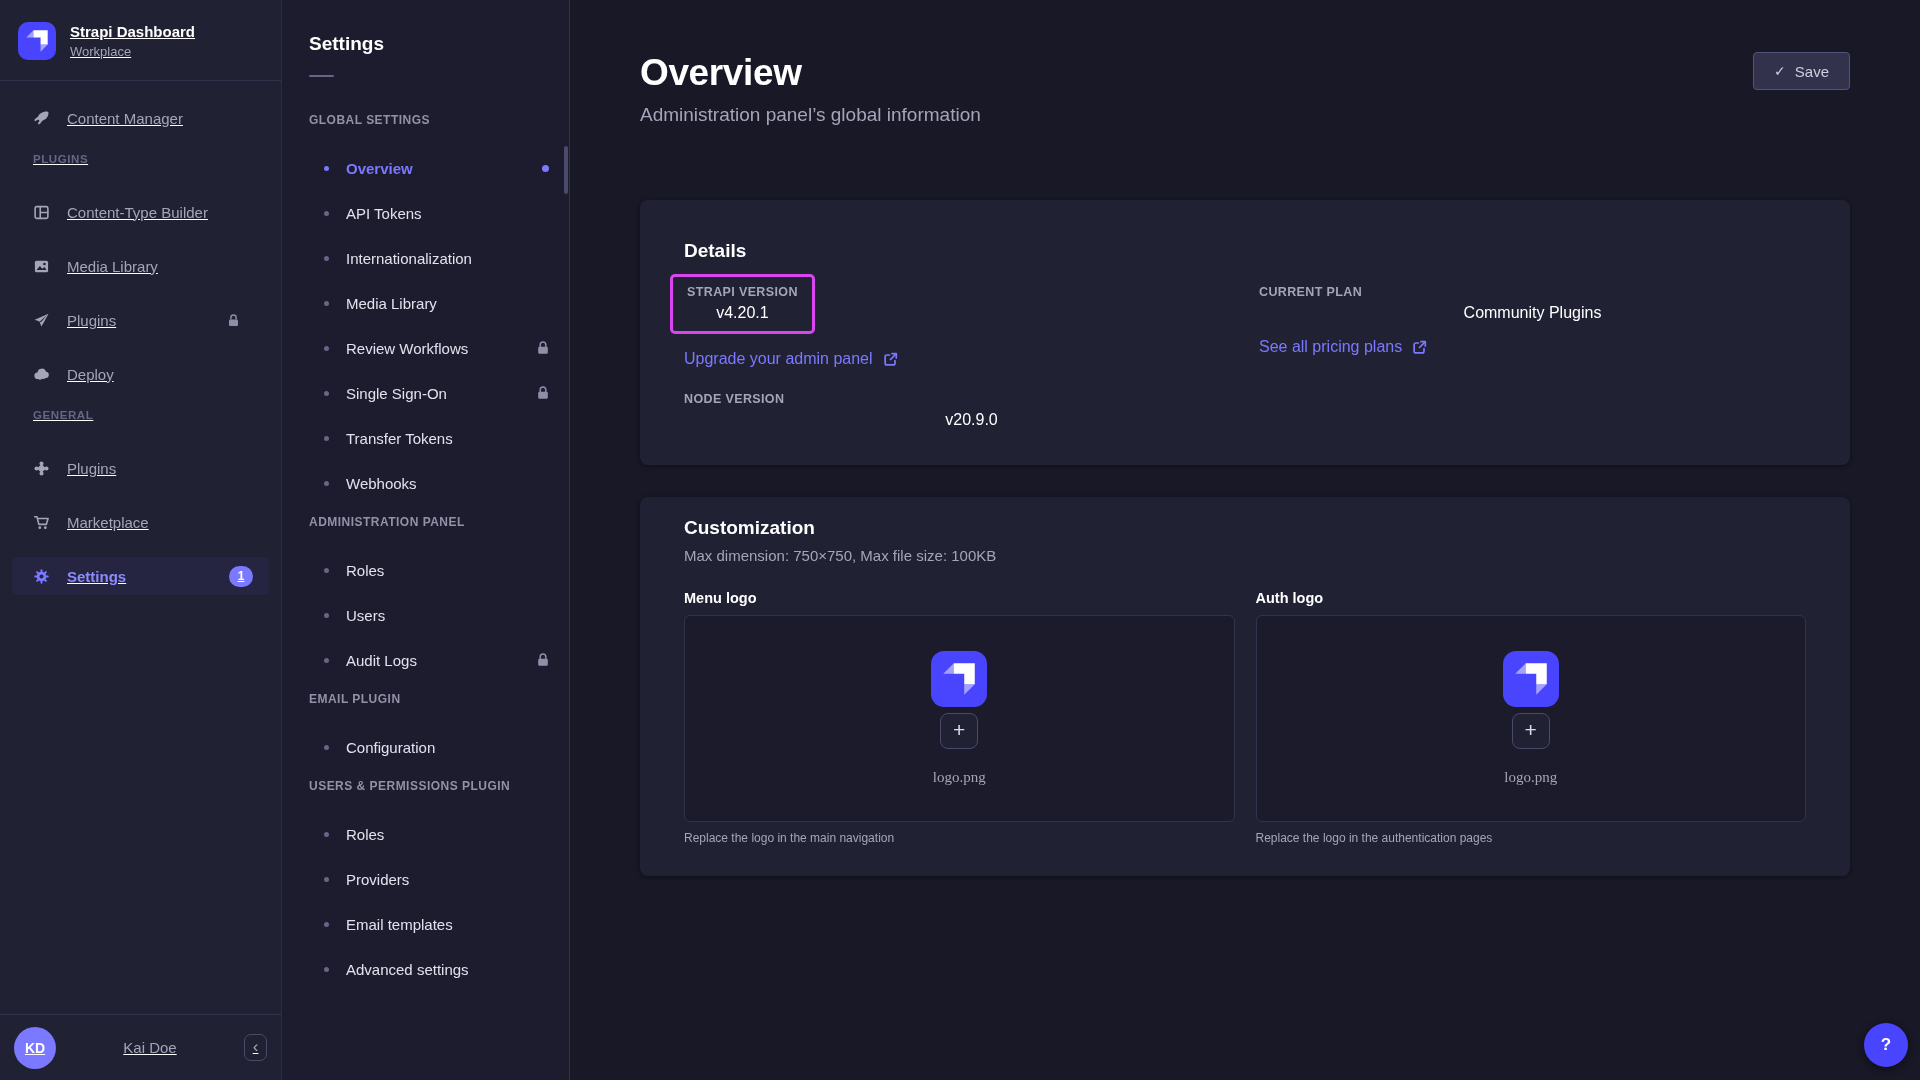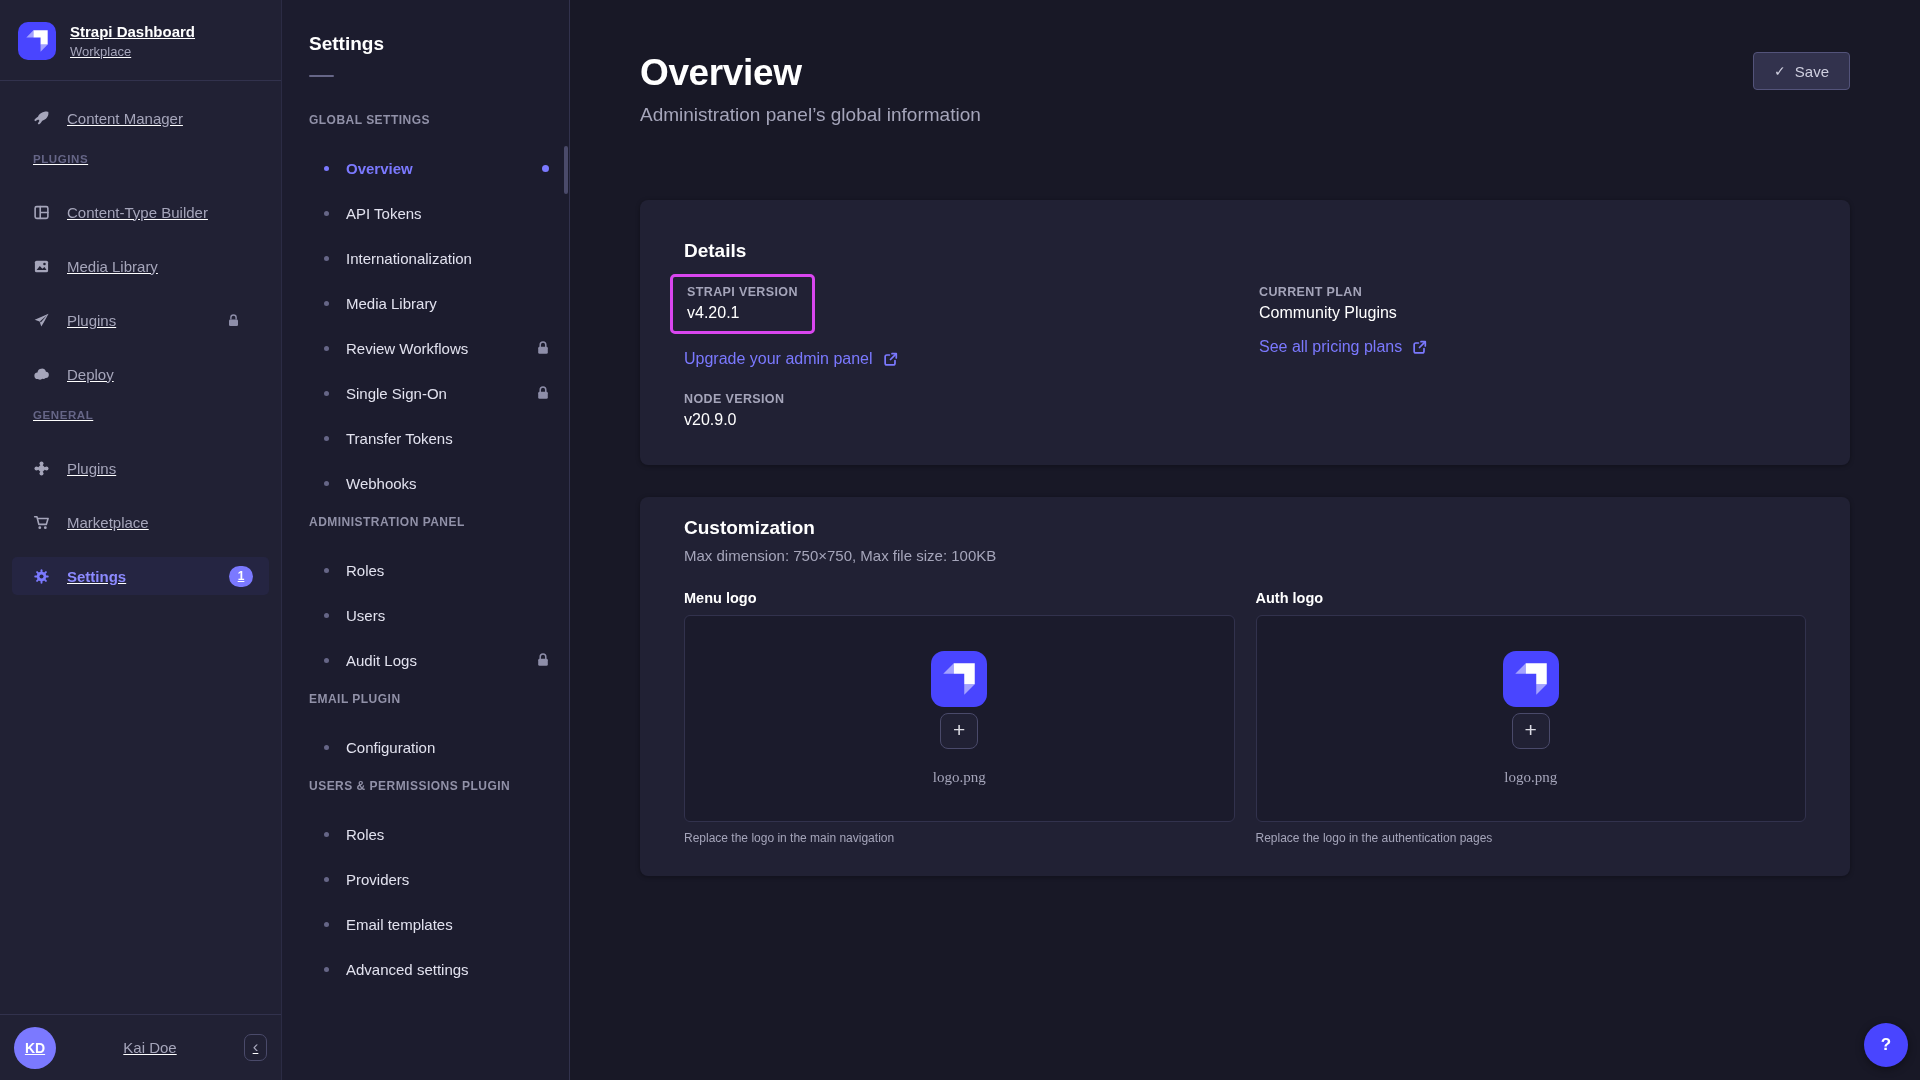--- a/index.html
+++ b/index.html
@@ -65,21 +65,21 @@
   .page-title { font-size:37px; font-weight:700; color:#ffffff; letter-spacing:-.01em; }
   .page-subtitle { margin-top:10px; font-size:19px; color:#a5a5ba; }
   .save-btn { height:38px; padding:0 20px; background:#32324d; border:1px solid #53537a; border-radius:4px;
               color:#cfcfdf; font-size:15px; display:flex; align-items:center; gap:9px; cursor:pointer; }
   .save-btn .chk { font-size:14px; }
   .card { background:#212134; border-radius:8px; box-shadow:0 1px 4px rgba(3,3,5,.35); }
   .details-card { margin-top:74px; padding:40px 44px 36px 44px; }
   .card-heading { font-size:19px; font-weight:700; color:#ffffff; }
   .details-grid { display:grid; grid-template-columns:575px 1fr; margin-top:12px; }
   .field-label { font-size:12.5px; font-weight:700; letter-spacing:.03em; color:#a5a5ba; }
-  .field-value { margin-top:5px; font-size:16px; color:#ffffff; }
+  .field-value { margin-top:5px; font-size:16px; color:#ffffff;text-align:center; }
   .hl-box { display:inline-block; width:fit-content; border:3px solid #d946ef; border-radius:5px;
             padding:8px 14px 9px 14px; margin-left:-14px; }
   .link-row { margin-top:16px; display:flex; align-items:center; gap:10px; font-size:16px;
               color:#7b79ff; cursor:pointer; width:fit-content; }
   .link-row svg { width:15px; height:15px; }
   .field-gap { margin-top:24px; }
   .custom-card { margin-top:32px; padding:20px 44px 31px 44px; }
   .custom-sub { margin-top:8px; font-size:15px; color:#a5a5ba; }
   .logos-grid { display:grid; grid-template-columns:1fr 1fr; column-gap:21px; margin-top:26px; }
   .logo-label { font-size:14.5px; font-weight:700; color:#ffffff; margin-bottom:9px; }

